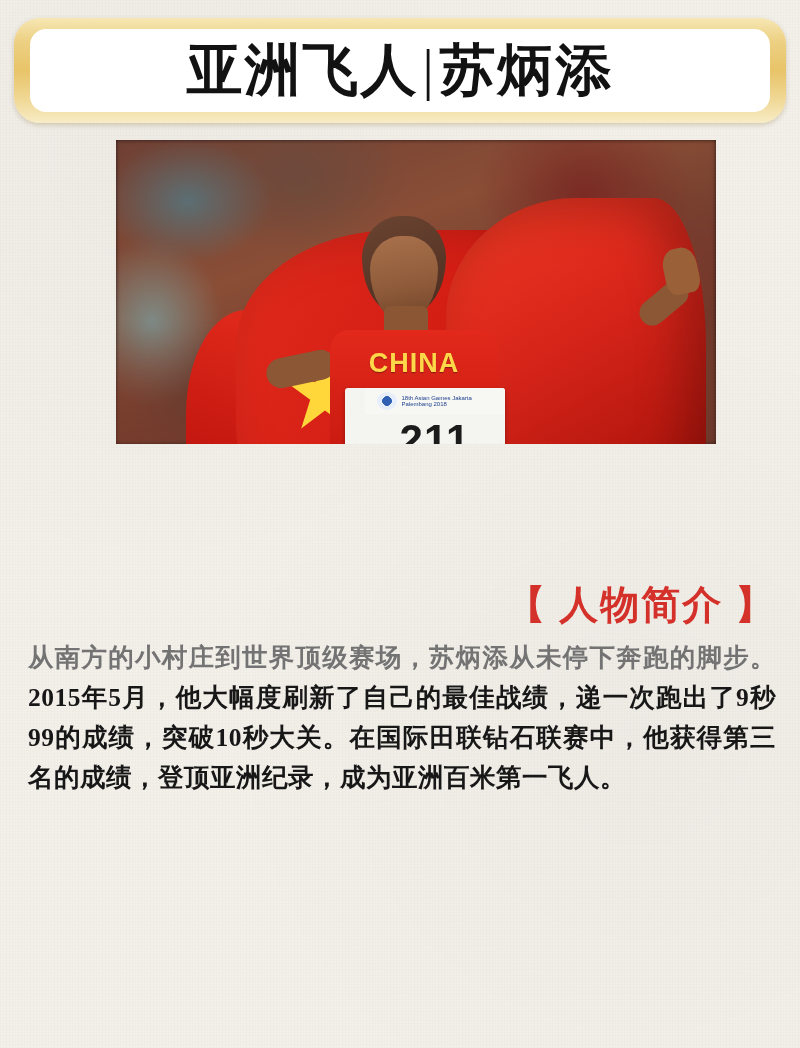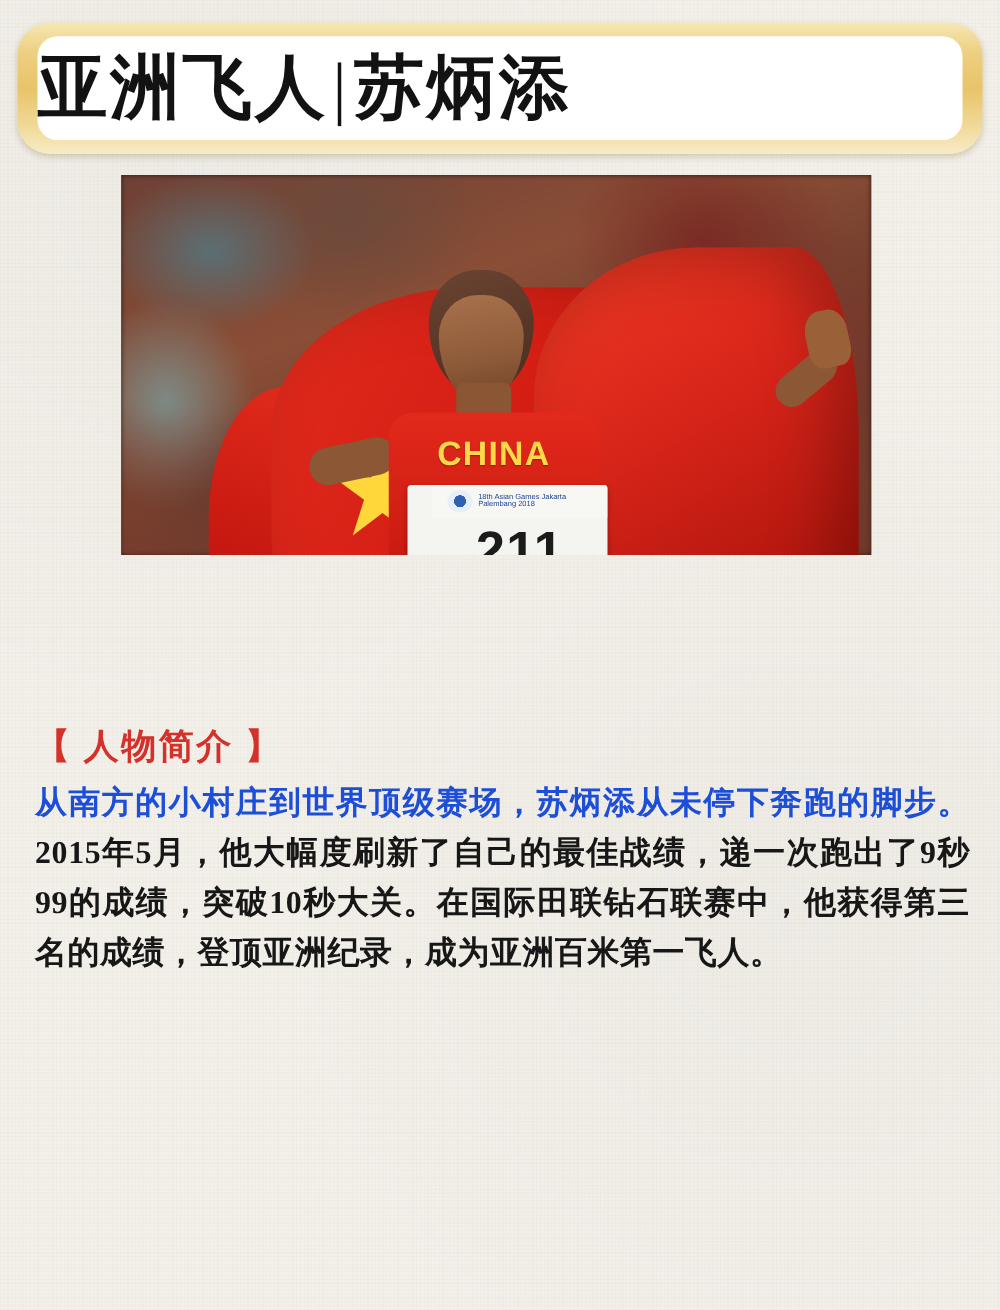--- a/index.html
+++ b/index.html
@@ -46,39 +46,40 @@
   .title-inner {
     position: absolute;
     left: 16px;
     top: 11px;
     right: 16px;
     bottom: 11px;
     border-radius: 16px;
     background: #ffffff;
     display: flex;
     align-items: center;
+    justify-content: center;
   }
   .title-text {
     font-family: "Liberation Serif", serif;
     font-weight: bold;
     font-size: 56px;
     letter-spacing: 2px;
     color: #121212;
     white-space: nowrap;
   }
   .title-sep {
     display: inline-block;
     padding: 0 4px;
     font-weight: normal;
   }
 
   
   .photo-frame {
     position: absolute;
-    left: 97px;
+    left: 116px;
     top: 140px;
     width: 600px;
     height: 304px;
     overflow: hidden;
     background: #2a1714;
   }
   .photo {
     position: absolute;
     inset: 0;
     overflow: hidden;
@@ -274,36 +275,37 @@
   
   .content {
     position: absolute;
     left: 28px;
     top: 578px;
     width: 748px;
   }
   .section-heading {
     font-family: "Liberation Serif", serif;
     font-weight: bold;
-    font-size: 28px;
+    font-size: 39px;
     color: #d4312a;
     letter-spacing: 2px;
     margin-bottom: 6px;
+    text-align: right;
   }
   .body-text {
     font-family: "Liberation Serif", serif;
     font-size: 25.5px;
     line-height: 40px;
     color: #171717;
     text-align: justify;
     letter-spacing: 0.5px;
     font-weight: bold;
   }
   .para { margin: 0; }
-  .highlight { color: #1d4ed8; }
+  .highlight { color: #737373; }
 </style>
 </head>
 <body>
 
 <div class="page">
   <div class="paper-texture"></div>
 
   <div class="title-banner">
     <div class="title-inner">
       <div class="title-text">

